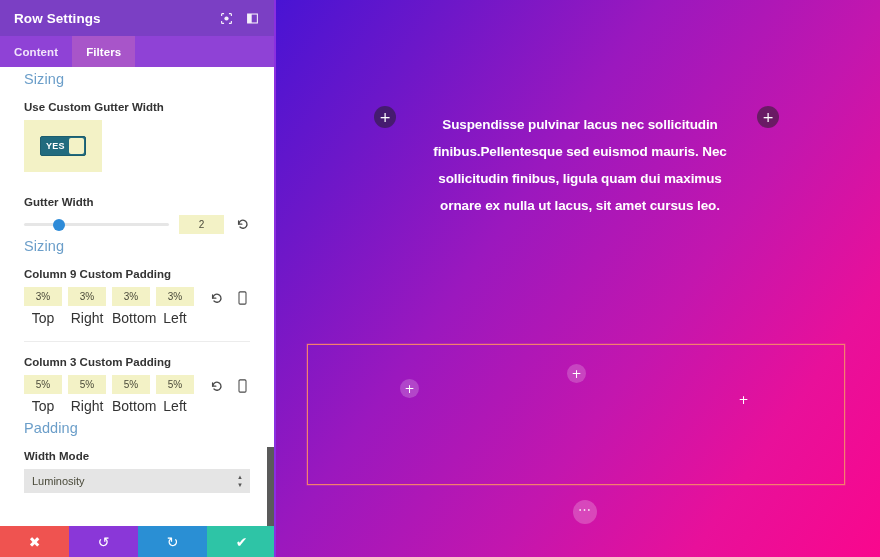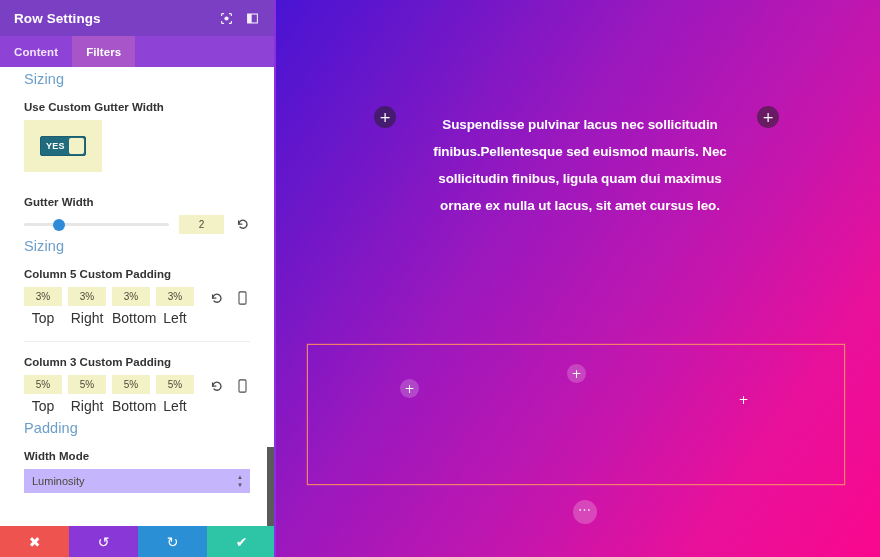--- a/index.html
+++ b/index.html
@@ -241,21 +241,21 @@
   .pad-actions {
     display: flex; align-items: center; gap: 11px;
     margin-left: 8px; padding-top: 2px;
   }
   .divider { height: 1px; background: #ececec; margin: 15px 0 0 0; }
 
   
   .select-box {
     position: relative;
     height: 24px;
-    background: #c4b5fd;
+    background: #e5e5e5;
     display: flex; align-items: center;
     padding: 0 22px 0 8px;
     font-size: 11px; color: #4a4a3a;
     cursor: pointer;
   }
   .select-arrows {
     position: absolute; right: 7px; top: 50%;
     transform: translateY(-50%);
     display: flex; flex-direction: column; gap: 2px;
     line-height: 1;
@@ -360,21 +360,21 @@
               <path d="M3.2 3.6v4h4"></path>
             </svg>
           </div>
         </div>
 
         
         <div class="section-title">Sizing</div>
 
         
         <div class="pad-group">
-          <div class="field-label">Column 5 Custom Padding</div>
+          <div class="field-label">Column 9 Custom Padding</div>
           <div class="pad-row">
             <div class="pad-cell">
               <div class="pad-val">3%</div>
               <div class="pad-name">Top</div>
             </div>
             <div class="pad-cell">
               <div class="pad-val">3%</div>
               <div class="pad-name">Right</div>
             </div>
             <div class="pad-cell">

